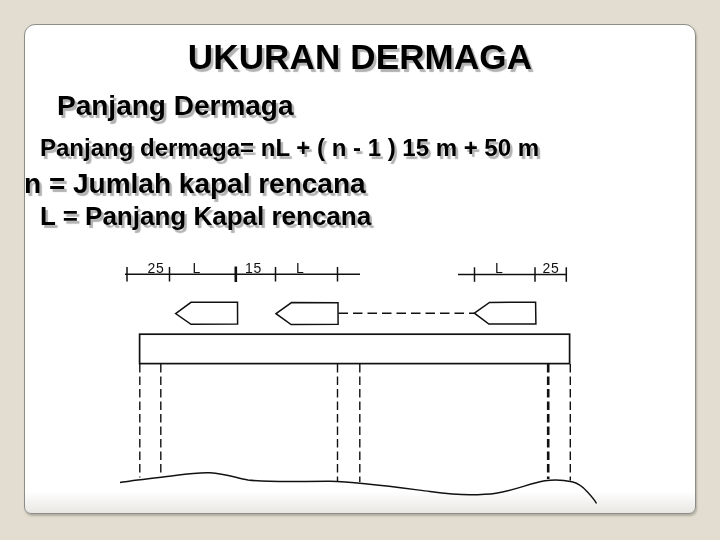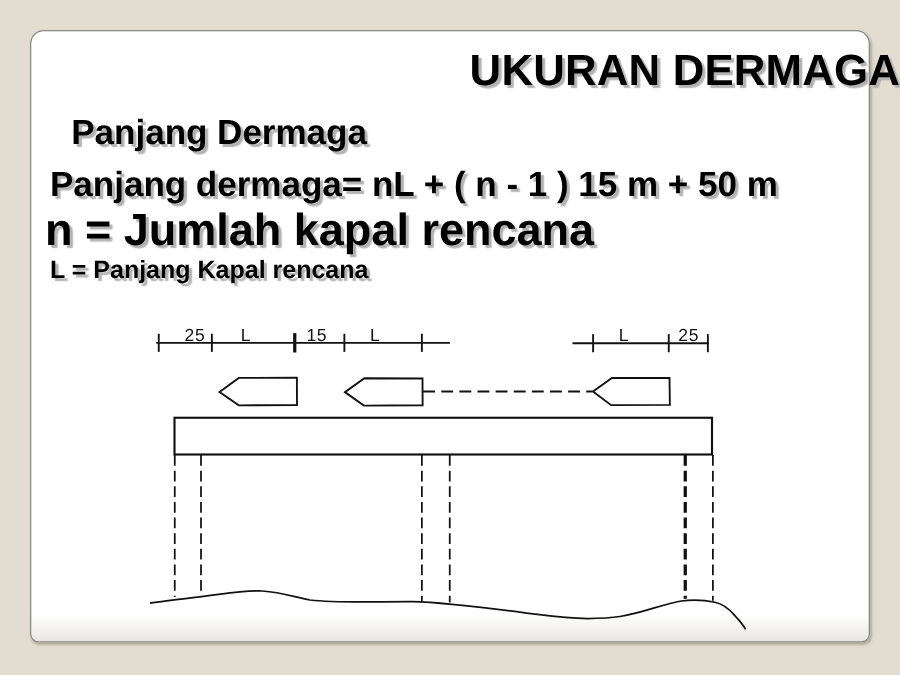--- a/index.html
+++ b/index.html
@@ -9,29 +9,29 @@
         border:1px solid #8d8d88;border-radius:11px 11px 7px 7px;
         box-shadow:1px 2px 2px rgba(90,85,75,0.35);}
   .t{position:absolute;font-weight:bold;color:#000;white-space:nowrap;
      text-shadow:2.5px 2.5px 1px #b2b2b2;text-align:right;}
 </style>
 </head>
 <body>
 
 <div class="card"></div>
 
-<div class="t" style="left:0px;top:39px;width:720px;text-align:right;font-size:35px;line-height:36px;letter-spacing:0.15px;">UKURAN DERMAGA</div>
+<div class="t" style="left:0px;top:39px;width:720px;text-align:center;font-size:35px;line-height:36px;letter-spacing:0.15px;">UKURAN DERMAGA</div>
 
 <div class="t" style="left:57px;top:91px;font-size:28px;line-height:29px;">Panjang Dermaga</div>
 
-<div class="t" style="left:40px;top:133px;font-size:28px;line-height:29px;">Panjang dermaga= nL + ( n - 1 ) 15 m + 50 m</div>
+<div class="t" style="left:40px;top:133px;font-size:24px;line-height:29px;">Panjang dermaga= nL + ( n - 1 ) 15 m + 50 m</div>
 
-<div class="t" style="left:36px;top:169px;font-size:36px;line-height:29px;">n = Jumlah kapal rencana</div>
+<div class="t" style="left:24px;top:169px;font-size:28px;line-height:29px;">n = Jumlah kapal rencana</div>
 
-<div class="t" style="left:40px;top:202px;font-size:20px;line-height:29px;">L = Panjang Kapal rencana</div>
+<div class="t" style="left:40px;top:202px;font-size:26px;line-height:29px;">L = Panjang Kapal rencana</div>
 
 <svg width="720" height="540" viewBox="0 0 720 540" style="position:absolute;left:0;top:0;" fill="none" stroke="#111" stroke-width="1.5">
 
   <g>
     <path d="M125,274.3 H360"></path>
     <path d="M127,267 V281.5"></path>
     <path d="M169.5,267 V281.5"></path>
     <path d="M235.8,266.5 V282" stroke-width="2.6"></path>
     <path d="M275.5,267 V281.5"></path>
     <path d="M337.5,267 V281.5"></path>

